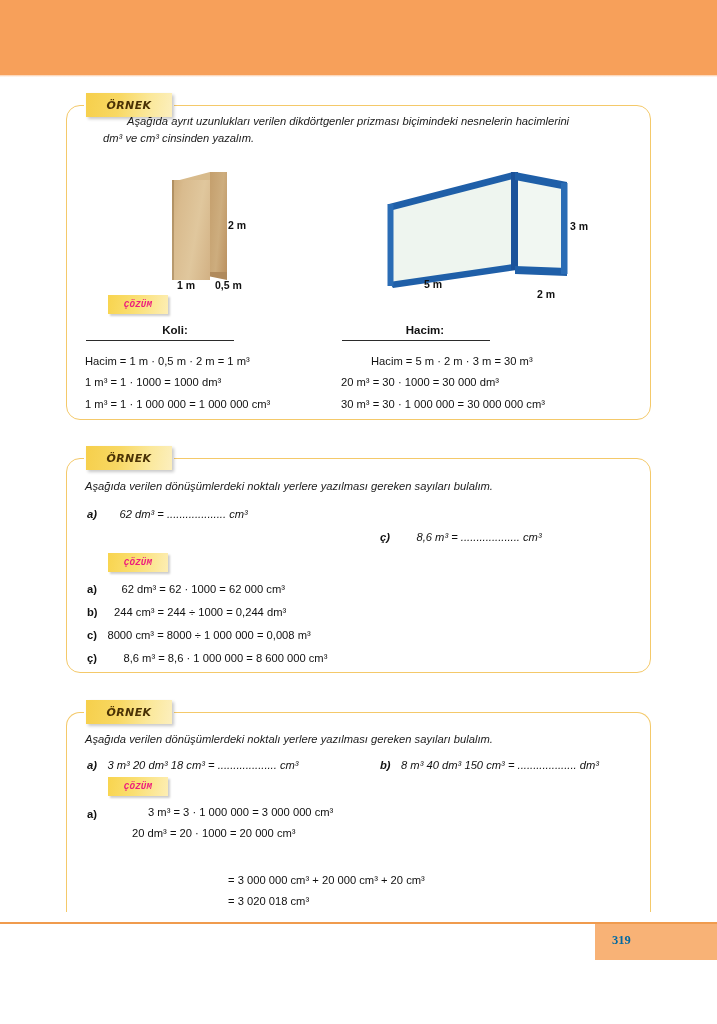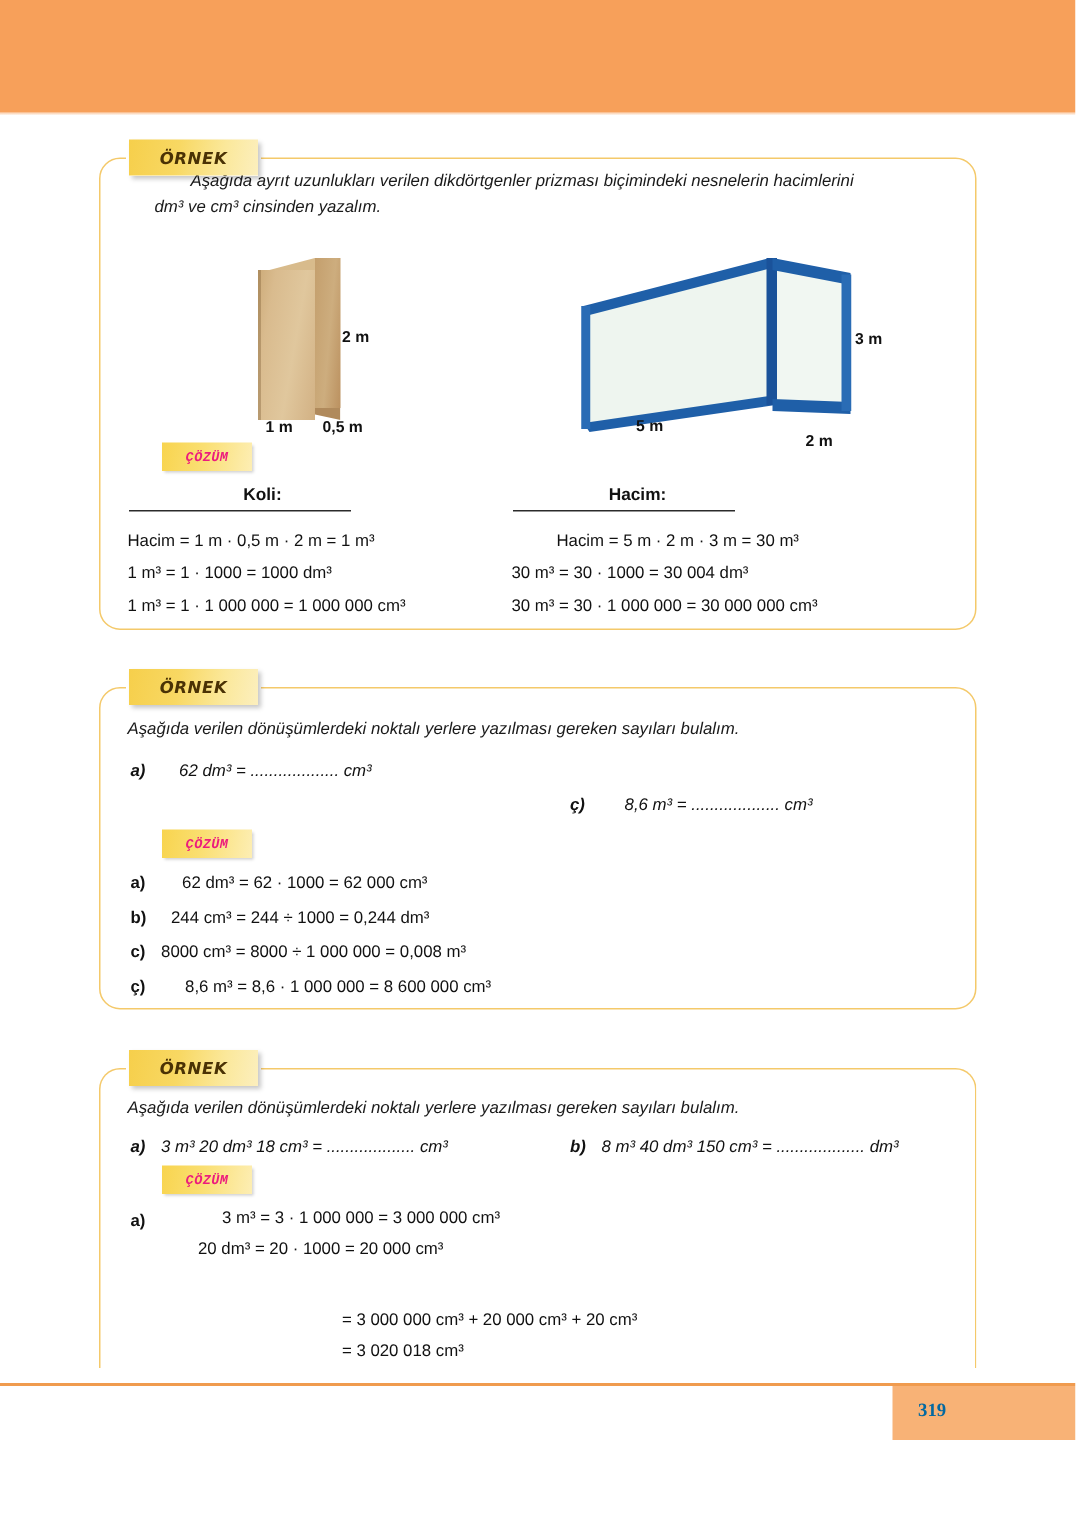--- a/index.html
+++ b/index.html
@@ -184,21 +184,21 @@
   <div class="colhead" style="left:105px; top:324px; width:140px;">Koli:</div>
   <div class="rule" style="left:86px; top:340px; width:148px;"></div>
   <div class="colhead" style="left:355px; top:324px; width:140px;">Hacim:</div>
   <div class="rule" style="left:342px; top:340px; width:148px;"></div>
 
   <div class="math row" style="left:85px; top:353px;">Hacim = 1 m · 0,5 m · 2 m = 1 m³</div>
   <div class="math row" style="left:85px; top:374px;">1 m³ = 1 · 1000 = 1000 dm³</div>
   <div class="math row" style="left:85px; top:396px;">1 m³ = 1 · 1 000 000 = 1 000 000 cm³</div>
 
   <div class="math row" style="left:341px; top:353px;padding-left:30px;">Hacim = 5 m · 2 m · 3 m = 30 m³</div>
-  <div class="math row" style="left:341px; top:374px;">30 m³ = 30 · 1000 = 30 004 dm³</div>
+  <div class="math row" style="left:341px; top:374px;">20 m³ = 30 · 1000 = 30 000 dm³</div>
   <div class="math row" style="left:341px; top:396px;">30 m³ = 30 · 1 000 000 = 30 000 000 cm³</div>
 
   <div class="card" style="left:66px; top:458px; width:585px; height:215px;"></div>
   <div class="tab-mask" style="left:84px; top:456px; width:90px; height:5px;"></div>
   <div class="ornek-tab" style="left:86px; top:446px;">
     <span>ÖRNEK</span>
   </div>
 
   <div class="intro" style="left:85px; top:478px; width:550px;">Aşağıda verilen dönüşümlerdeki noktalı yerlere yazılması gereken sayıları bulalım.</div>
 

